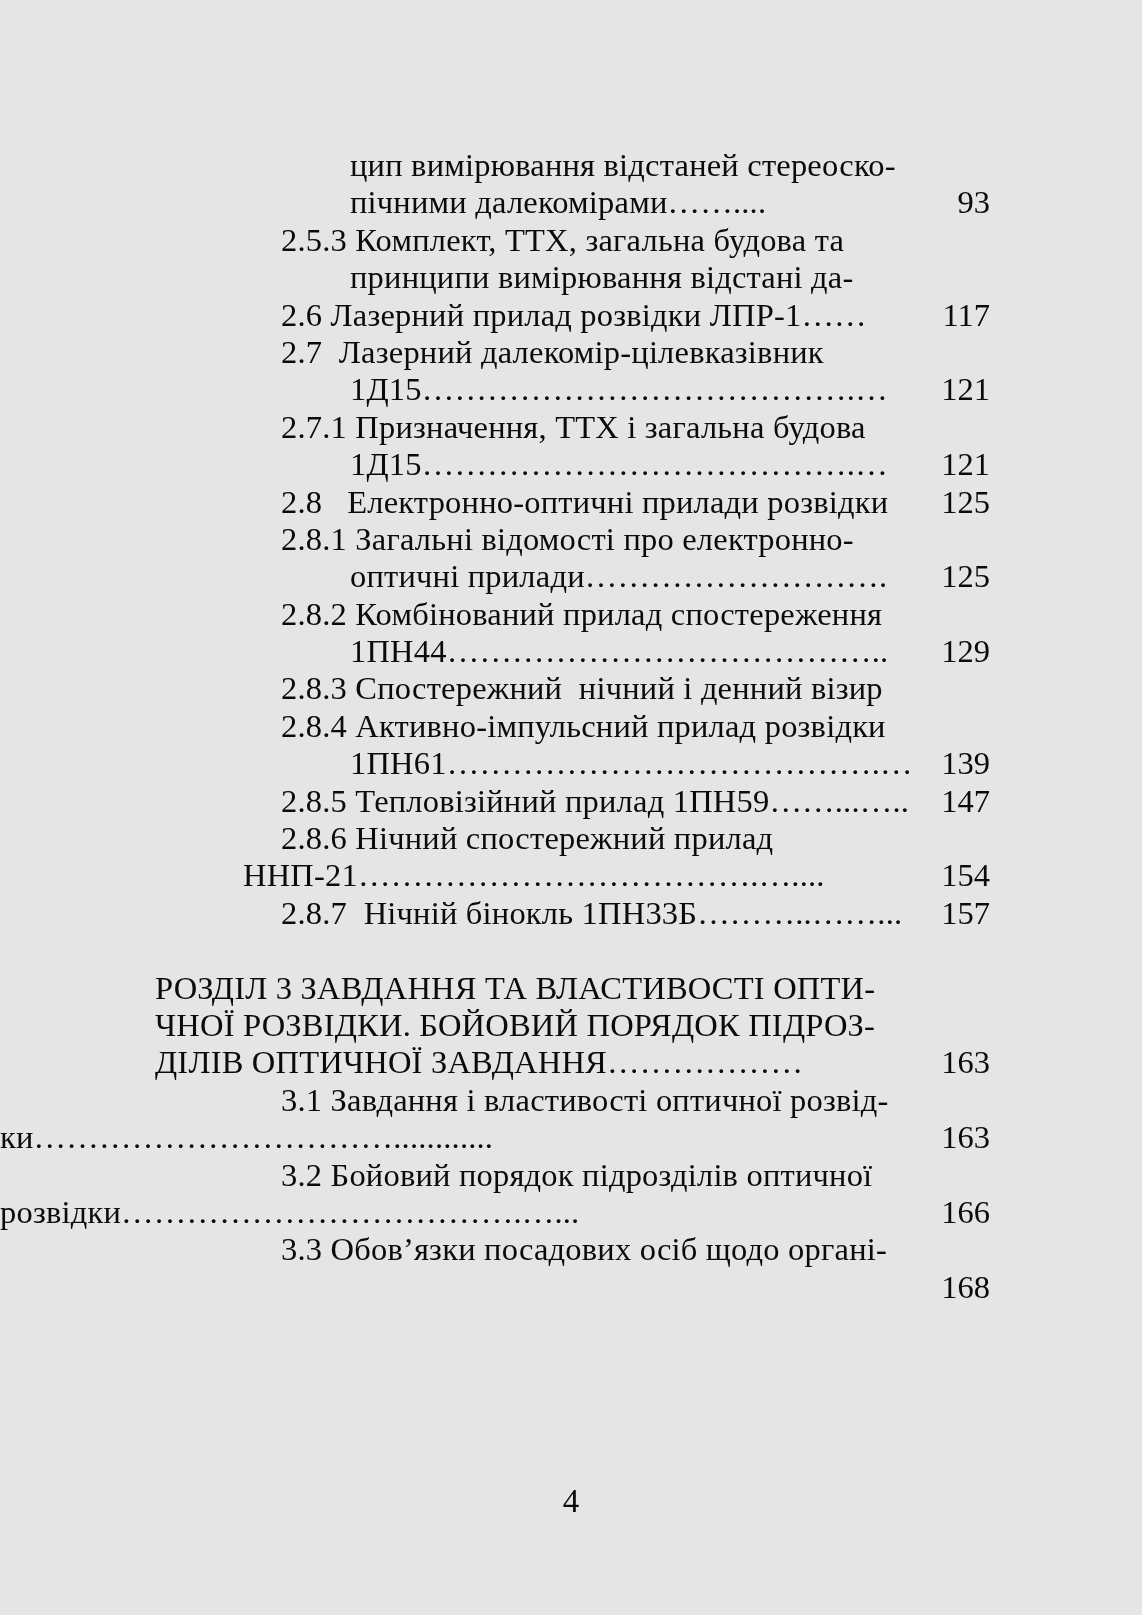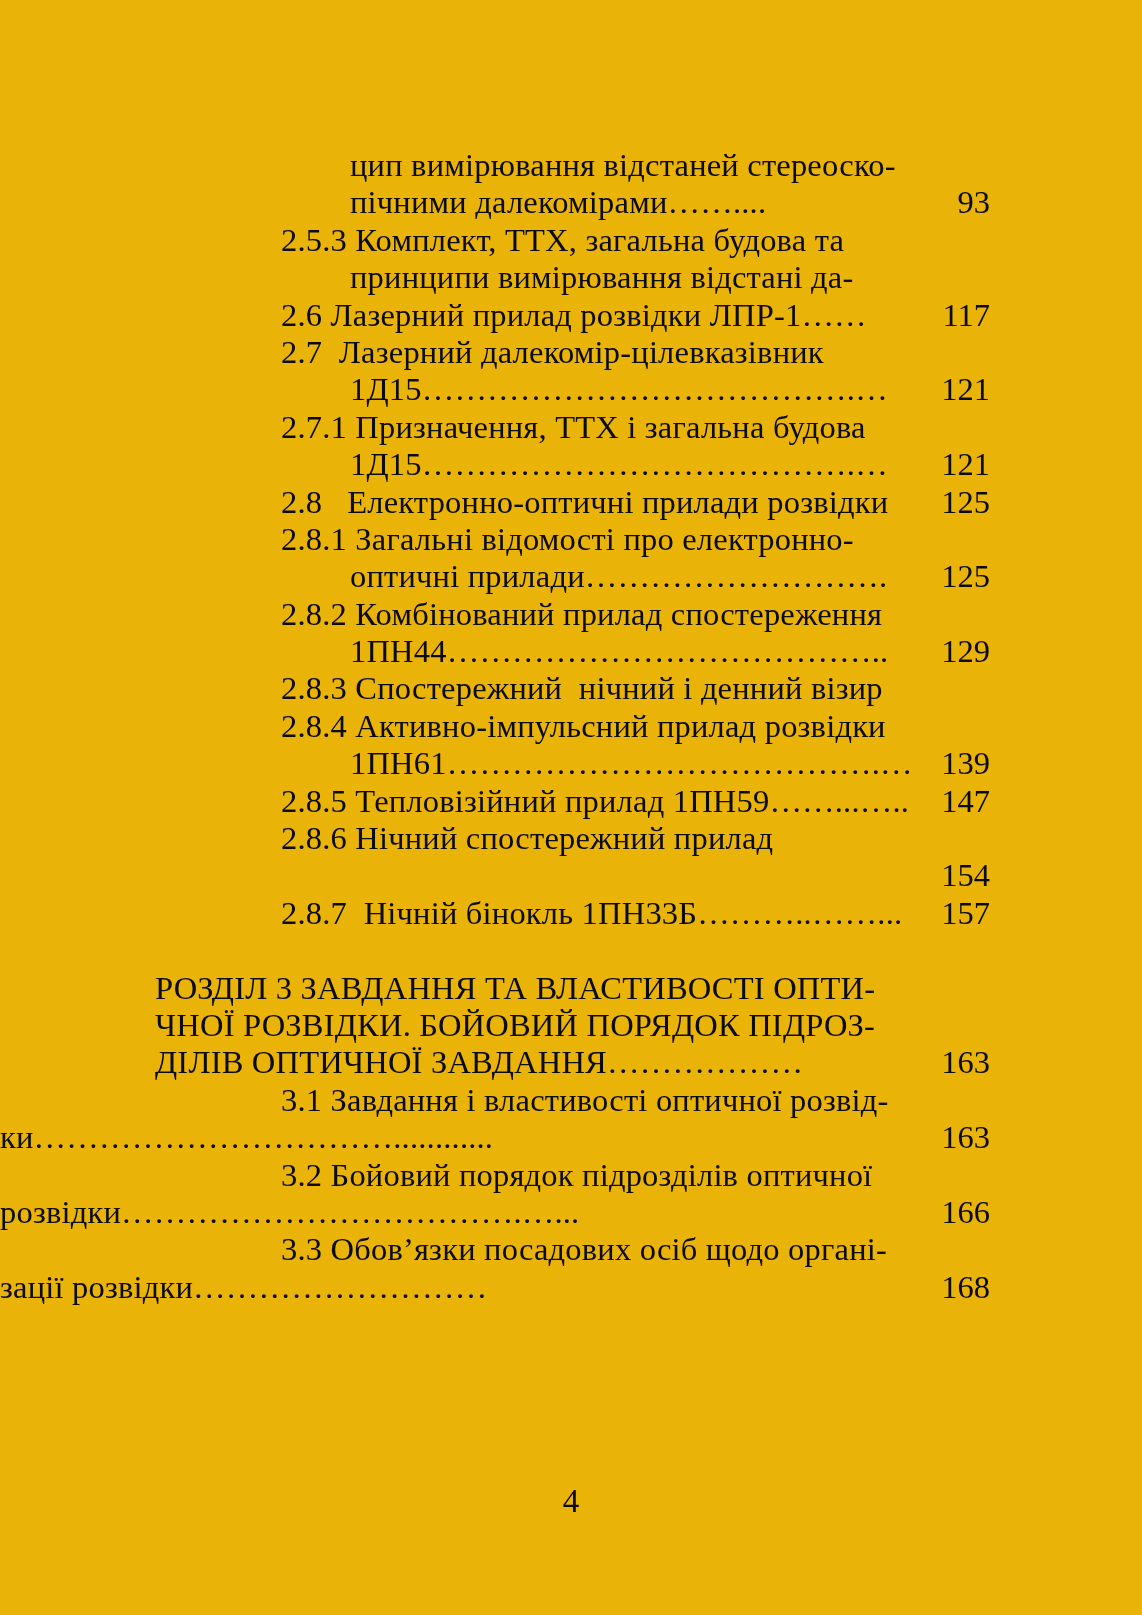--- a/index.html
+++ b/index.html
@@ -4,21 +4,21 @@
 <style>
   html, body {
     margin: 0;
     padding: 0;
     background: #ffffff;
   }
   .page {
     position: relative;
     width: 1142px;
     height: 1615px;
-    background: #eab308;
+    background: #e5e5e5;
     color: #0b0b0b;
     font-family: "Liberation Serif", "DejaVu Serif", serif;
     overflow: hidden;
   }
   .toc {
     position: absolute;
     top: 147px;
     left: 0;
     right: 0;
   }
@@ -155,20 +155,21 @@
       <span class="line-text">2.8.5 Тепловізійний прилад 1ПН59……...…..</span>
       <span class="page-num">147</span>
     </div>
 
     <div class="line pl-item">
       <span class="line-text">2.8.6 Нічний спостережний прилад</span>
       <span class="page-num"></span>
     </div>
 
     <div class="line pl-flush">
+      <span class="line-text">ННП-21……………………………….…....</span>
       <span class="page-num">154</span>
     </div>
 
     <div class="line pl-item">
       <span class="line-text">2.8.7  Нічній бінокль 1ПН33Б………..……...</span>
       <span class="page-num">157</span>
     </div>
 
     <div class="line pl-item">
       <span class="line-text"></span>
@@ -209,20 +210,19 @@
       <span class="line-text">розвідки……………………………….…...</span>
       <span class="page-num">166</span>
     </div>
 
     <div class="line pl-item">
       <span class="line-text">3.3 Обов’язки посадових осіб щодо органі-</span>
       <span class="page-num"></span>
     </div>
 
     <div class="line pl-cont3">
-      <span class="line-text">зації розвідки………………………</span>
       <span class="page-num">168</span>
     </div>
   </section>
 
   <div class="footer-page-number">4</div>
 
 </div>
 
 </body></html>

